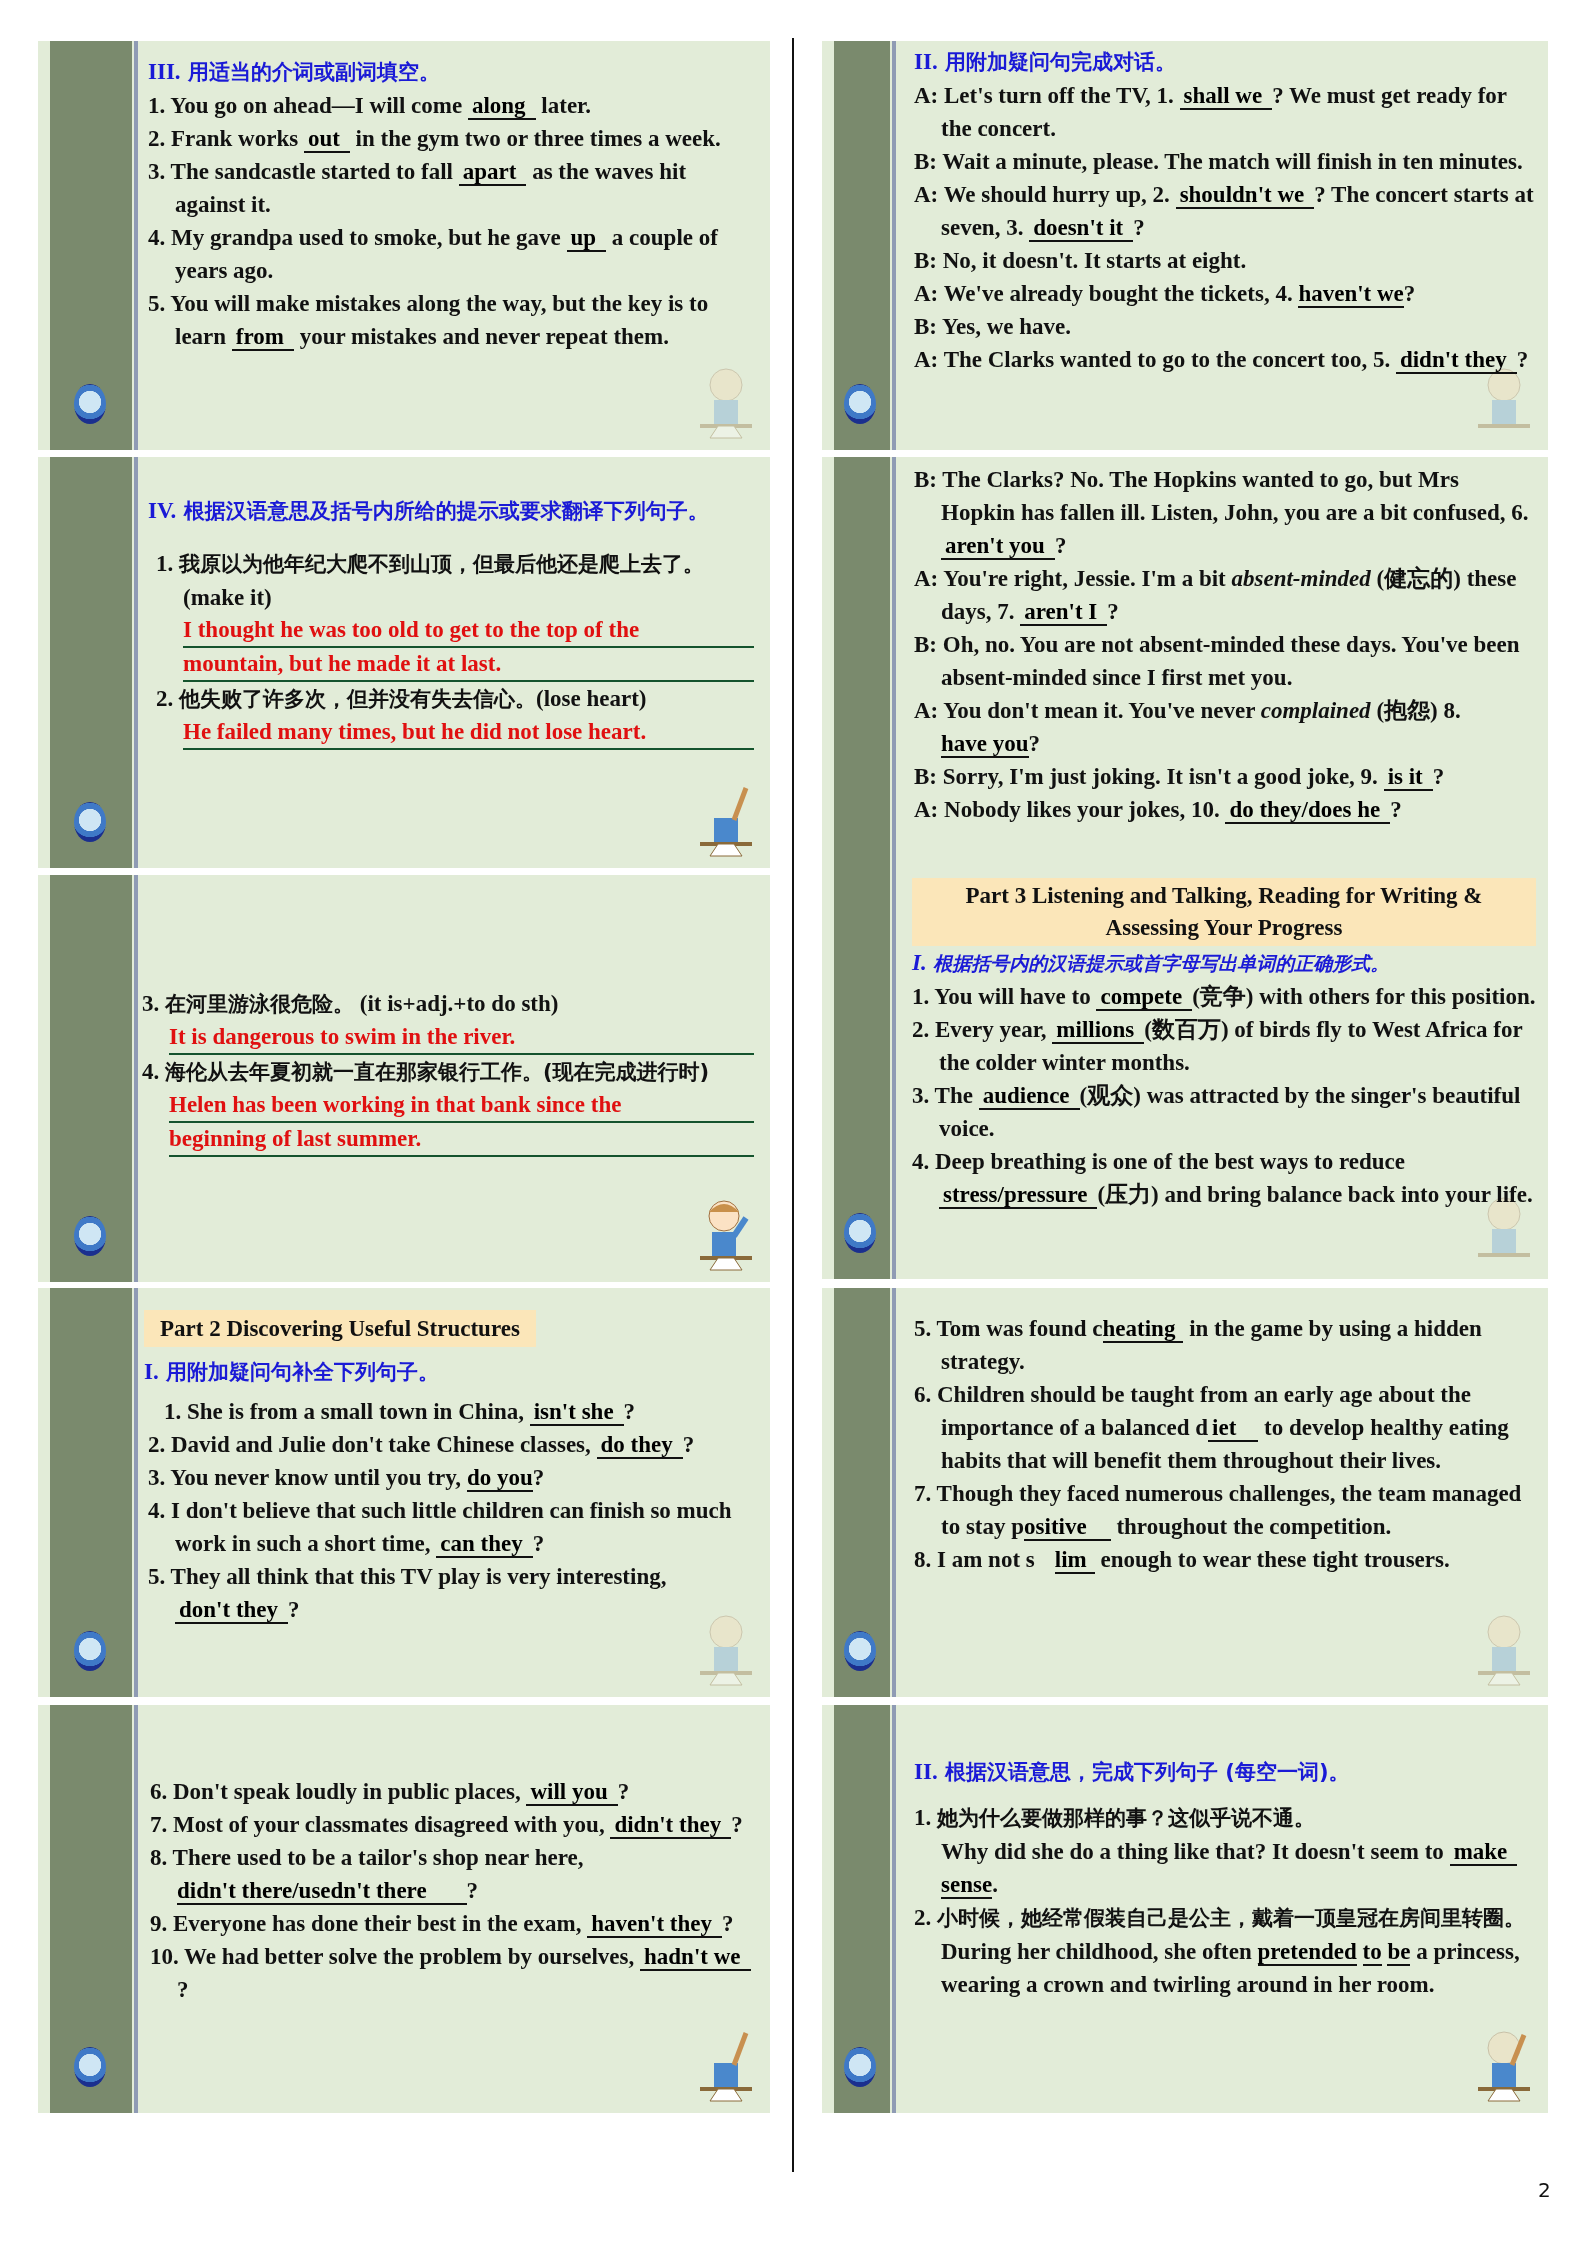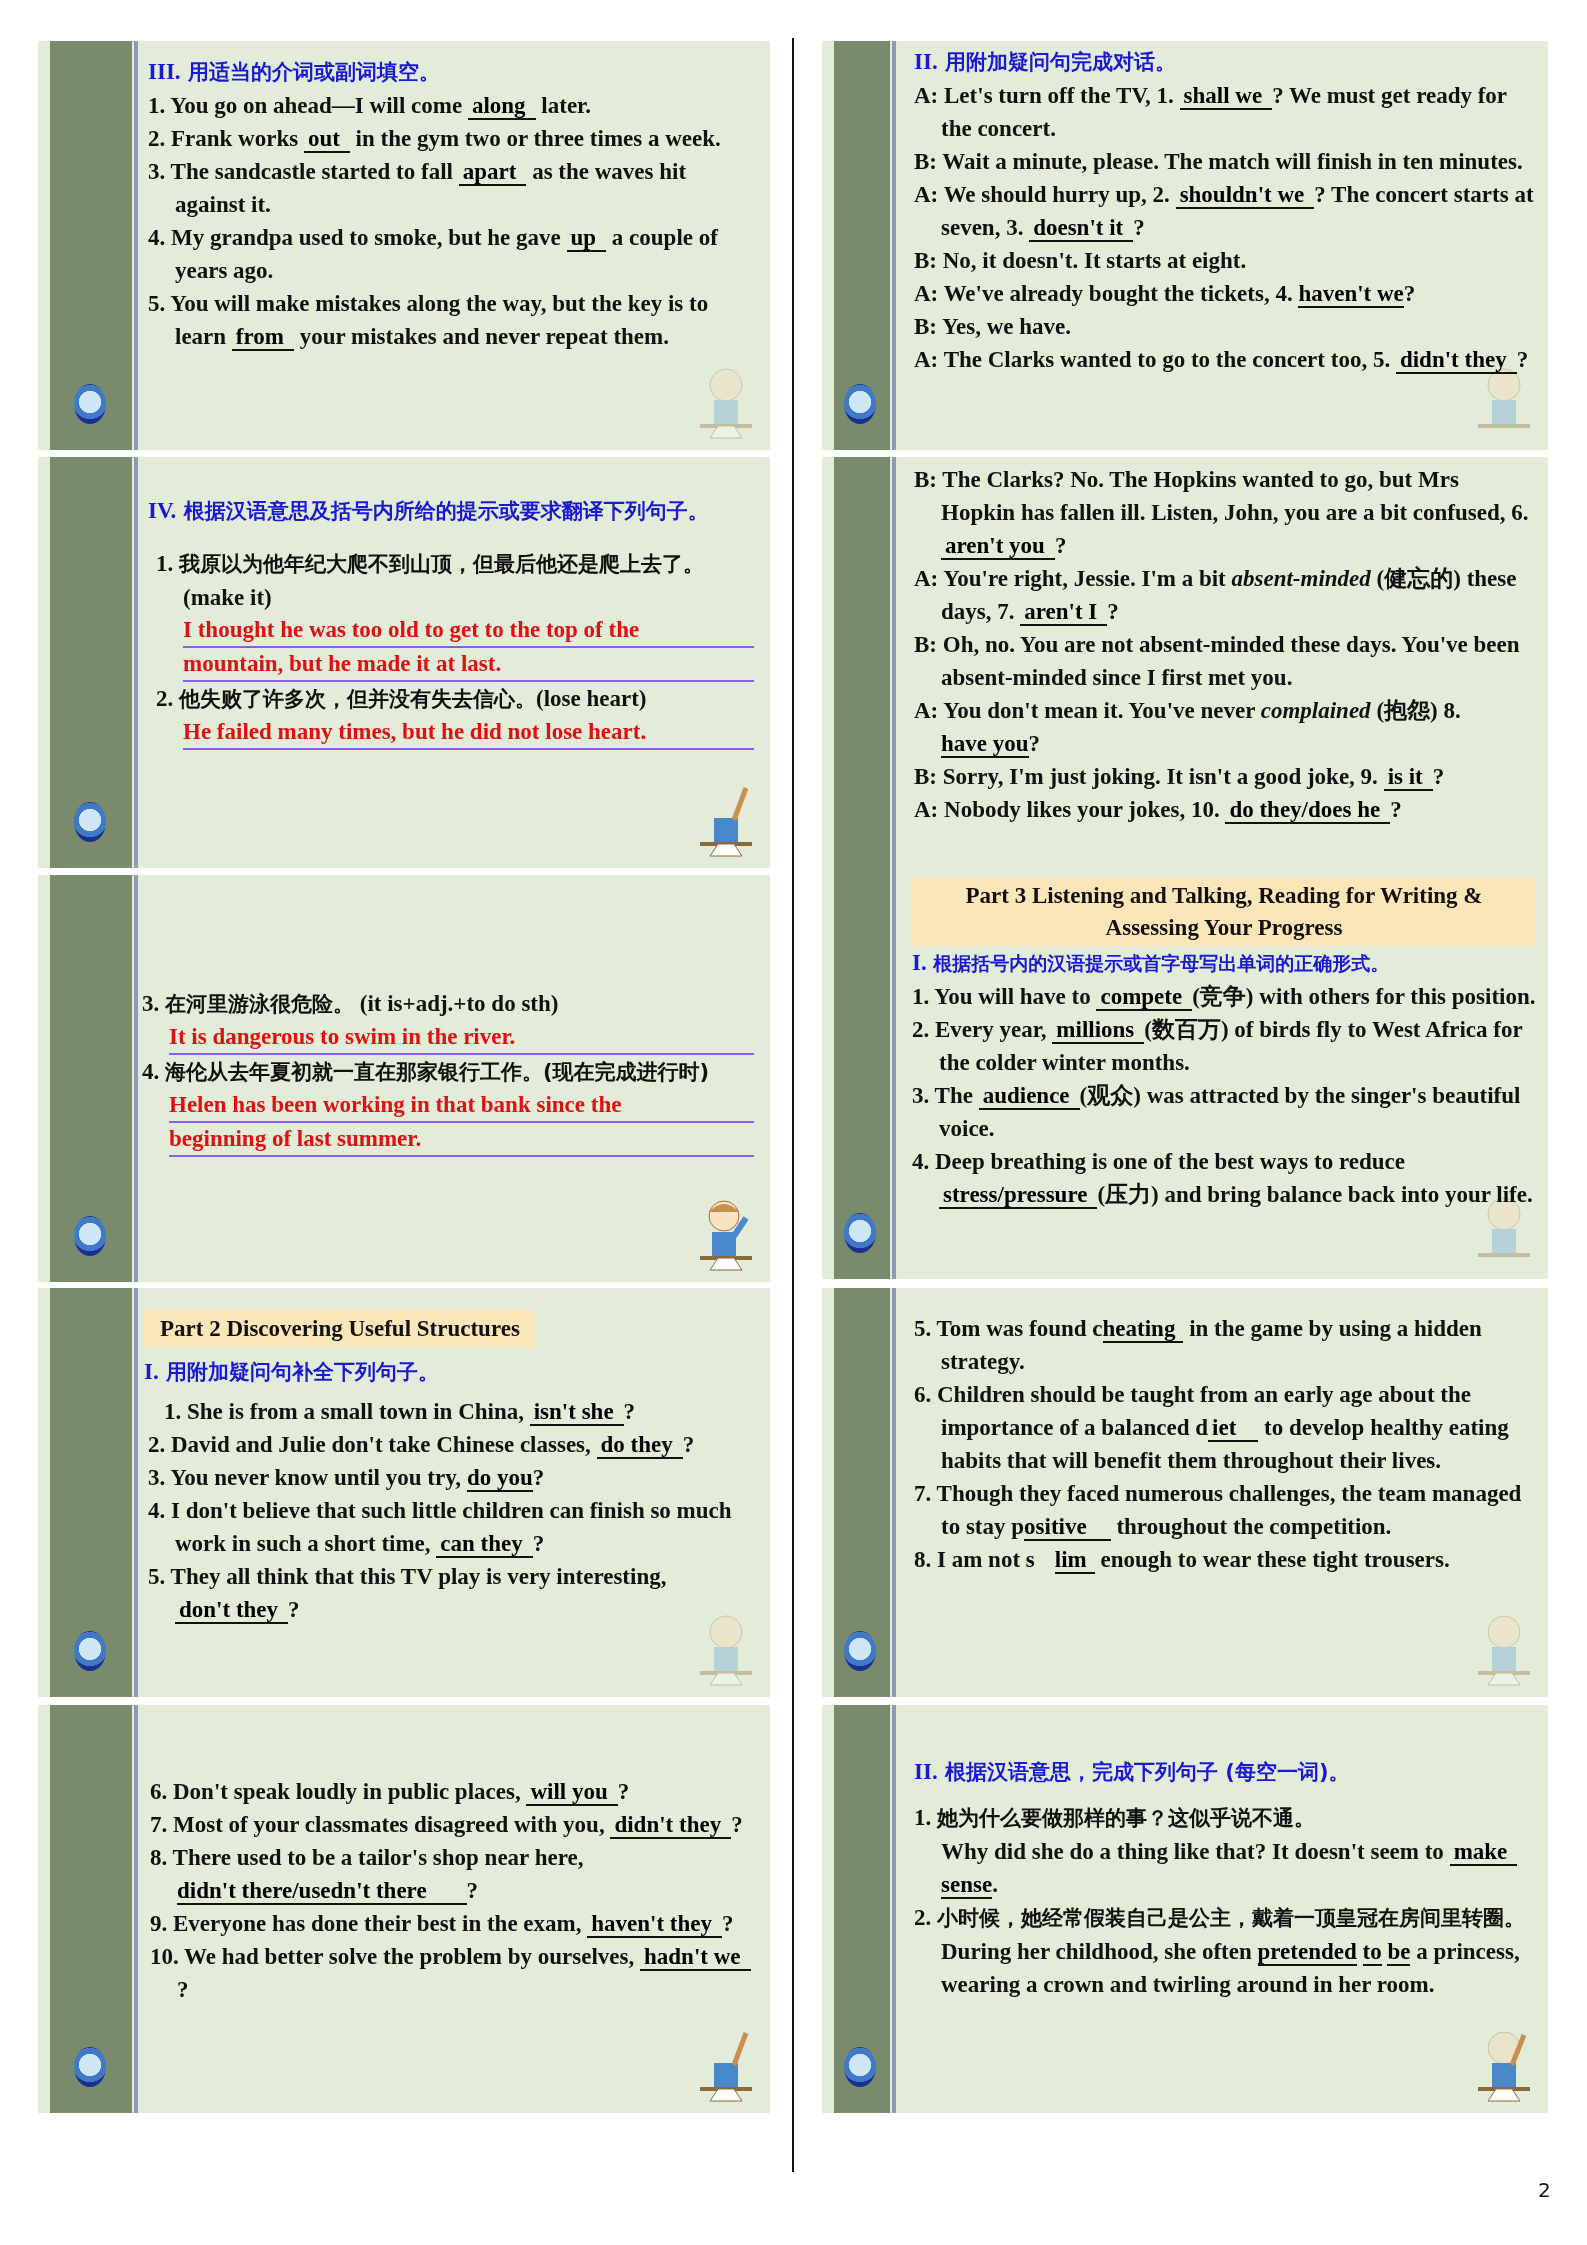--- a/index.html
+++ b/index.html
@@ -18,21 +18,21 @@
   .slide.r .logo{left:22px;}
   .mascot{position:absolute;right:14px;bottom:10px;width:60px;height:80px;opacity:.35;}
   .mascot.solid{opacity:1;}
   .content{position:absolute;left:110px;right:16px;top:0;font-size:23px;line-height:33px;font-weight:bold;}
   .slide.r .content{left:92px;right:12px;}
   .hd{color:#1a1ad6;font-family:"DejaVu Sans",sans-serif;font-size:21px;font-weight:bold;}
   .hd .num{font-family:"Liberation Serif",serif;font-size:23px;}
   .item{padding-left:27px;text-indent:-27px;}
   .ans{color:#000000;display:inline-block;border-bottom:2px solid #111;line-height:24px;text-indent:0;}
   .ans.pad{padding:0 10px 0 4px;}
-  .line-ans{display:block;color:#e01010;border-bottom:2px solid #8b5cf6;text-indent:0;line-height:32px;}
+  .line-ans{display:block;color:#e01010;border-bottom:2px solid #14532d;text-indent:0;line-height:32px;}
   .cn{font-family:"DejaVu Sans",sans-serif;font-size:21px;}
   .part{background:#fbe6b9;display:inline-block;padding:2px 16px;font-size:23px;}
   .part.full{display:block;text-align:center;padding:2px 6px;line-height:32px;}
   i{font-style:italic;}
 </style>
 </head>
 <body>
 
 <div class="divider"></div>
 
@@ -191,21 +191,21 @@
   <div class="strip"></div>
   <div class="rule"></div>
   <div class="logo"></div>
   <svg class="mascot" viewBox="0 0 60 80">
       <circle cx="30" cy="25" r="16" fill="#f5d9b4" stroke="#a08060"></circle>
       <rect x="18" y="40" width="24" height="24" fill="#6aa0d8"></rect>
       <rect x="4" y="64" width="52" height="4" fill="#8a6a3a"></rect>
     </svg>
   <div class="content" style="top:6px;left:90px;">
     <div class="part full">Part 3  Listening and Talking, Reading for Writing &amp; Assessing Your Progress</div>
-    <div class="hd" style="font-size:19px;"><span class="num">I.</span> <span>根据括号内的汉语提示或首字母写出单词的正确形式。</span></div>
+    <div class="hd" style="font-size:19px;font-style:italic;"><span class="num">I.</span> <span>根据括号内的汉语提示或首字母写出单词的正确形式。</span></div>
     <div class="item"><span>1.</span> <span>You will have to </span><span class="ans pad">compete</span><span>(竞争) with others for this position.</span></div>
     <div class="item"><span>2.</span> <span>Every year, </span><span class="ans pad">millions</span><span>(数百万) of birds fly to West Africa for the colder winter months.</span></div>
     <div class="item"><span>3.</span> <span>The </span><span class="ans pad">audience</span><span>(观众) was attracted by the singer's beautiful voice.</span></div>
     <div class="item"><span>4.</span> <span>Deep breathing is one of the best ways to reduce </span><span class="ans pad">stress/pressure</span><span>(压力) and bring balance back into your life.</span></div>
   </div>
 </div>
 
 <div class="slide r" style="left:822px;top:1288px;height:409px;">
   <div class="strip"></div>
   <div class="rule"></div>

